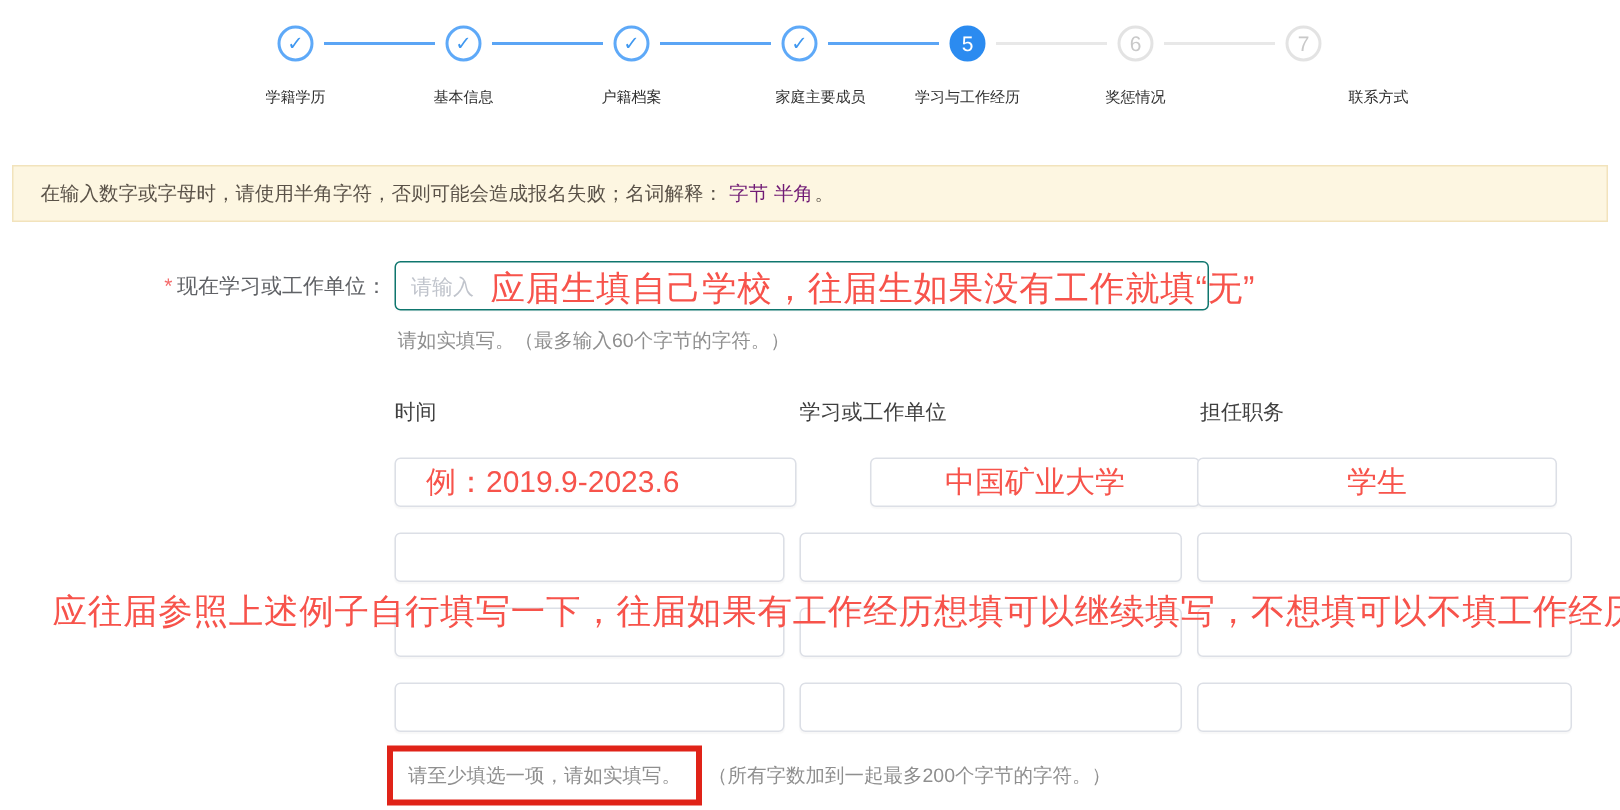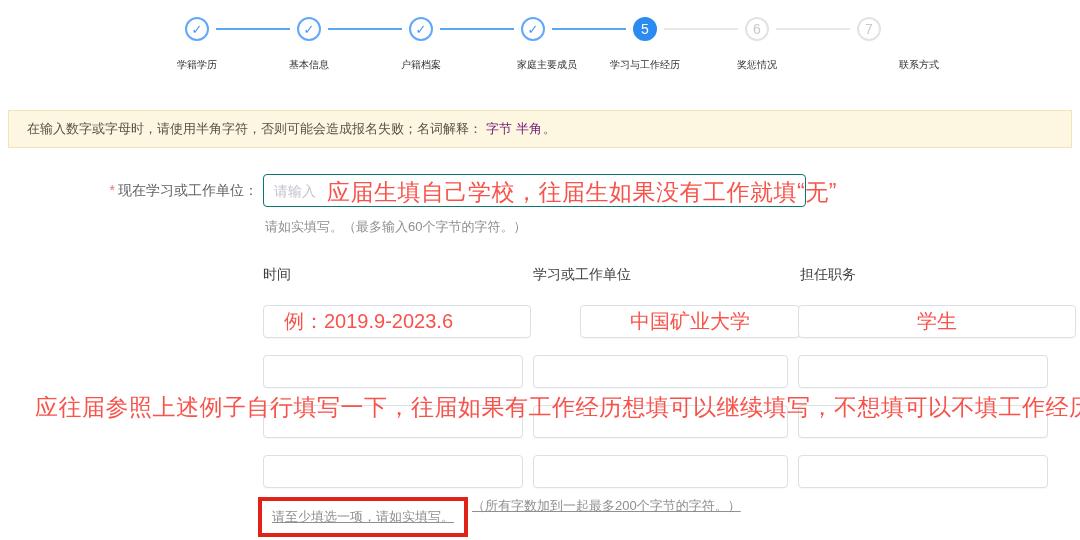--- a/index.html
+++ b/index.html
@@ -43,22 +43,22 @@
   .label-note { color:#b3b3b3; font-size:14px; padding:6px 4px; display:inline-block;
                 vertical-align:middle; }
 
   .col-header { position:absolute; top:266px; font-size:14px; color:#404040; white-space:nowrap; }
 
   .grid-input { position:absolute; height:33px; border:1px solid #dcdfe6; border-radius:4px;
                 background:#fff; outline:none; box-shadow:0 1px 1px rgba(0,0,0,0.03); }
   .example { color:#f7534b; font-size:20px; }
   .center { text-align:center; }
 
-  .footer-note { position:absolute; left:258px; top:497px; display:flex; 
-                 font-size:13px; color:#8f8f8f; white-space:nowrap;text-decoration:underline; }
+  .footer-note { position:absolute; left:258px; top:497px; display:flex; align-items:center;
+                 font-size:13px; color:#8f8f8f; white-space:nowrap; }
   .footer-box { border:4px solid #e02318; padding:7px 10px; margin-right:4px; }
 </style>
 </head>
 <body>
 
 <div class="page">
 
   <div>
 
     <div class="step-line line-done" style="left:216px;width:74px;"></div>
@@ -99,21 +99,21 @@
   <div class="overlay-note red-note big" style="left:327px;top:177px;">应届生填自己学校，往届生如果没有工作就填“无”</div>
   <div class="help-text" style="left:265px;top:218px;text-align:center;">请如实填写。（最多输入60个字节的字符。）</div>
 
 
   <div class="col-header" style="left:263px;">时间</div>
   <div class="col-header" style="left:533px;">学习或工作单位</div>
   <div class="col-header" style="left:800px;">担任职务</div>
 
   <input class="grid-input example" style="left: 263px; top: 305px; width: 268px; padding-left: 20px;" value="例：2019.9-2023.6">
   <input class="grid-input example center" style="left: 533px; top: 305px; width: 220px; margin-left: 47px;" value="中国矿业大学">
-  <input class="grid-input example center" style="left: 798px; top: 305px; width: 278px;" value="学生">
+  <input class="grid-input example center" style="left: 798px; top: 305px; width: 240px;" value="学生">
 
   <input class="grid-input" style="left: 263px; top: 355px; width: 260px;">
   <input class="grid-input" style="left: 533px; top: 355px; width: 255px;">
   <input class="grid-input" style="left: 798px; top: 355px; width: 250px;">
 
   <input class="grid-input" style="left: 263px; top: 405px; width: 260px;">
   <input class="grid-input" style="left: 533px; top: 405px; width: 255px;">
   <input class="grid-input" style="left: 798px; top: 405px; width: 250px;">
 
   <input class="grid-input" style="left: 263px; top: 455px; width: 260px;">

